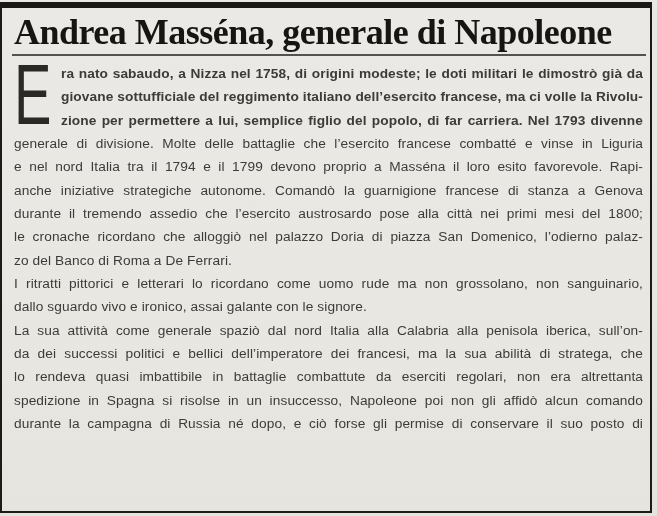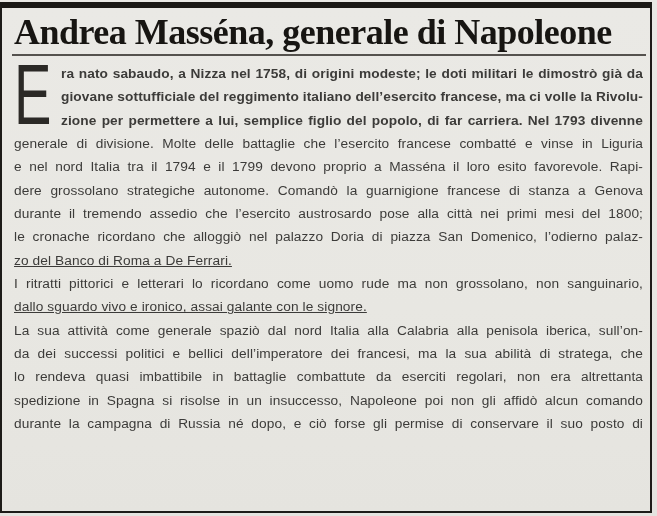--- a/index.html
+++ b/index.html
@@ -69,21 +69,20 @@
   }
   .line {
     height: 23.35px;
     text-align: justify;
     text-align-last: justify;
     text-justify: inter-word;
     overflow: hidden;
   }
   .line.end {
     text-align-last: left;
-    text-decoration: underline;
   }
   .line.dc {
     margin-left: 47px;
     font-weight: bold;
   }
 </style>
 </head>
 <body>
 
 <div class="page">
@@ -91,21 +90,21 @@
     <h1 class="title">Andrea Masséna, generale di Napoleone</h1>
     <hr class="title-rule">
     <div class="body-text">
       <div class="drop-cap">E</div>
 
     <div class="line dc">ra nato sabaudo, a Nizza nel 1758, di origini modeste; le doti militari le dimostrò già da</div>
         <div class="line dc">giovane sottufficiale del reggimento italiano dell’esercito francese, ma ci volle la Rivolu-</div>
         <div class="line dc">zione per permettere a lui, semplice figlio del popolo, di far carriera. Nel 1793 divenne</div>
         <div class="line">generale di divisione. Molte delle battaglie che l’esercito francese combatté e vinse in Liguria</div>
         <div class="line">e nel nord Italia tra il 1794 e il 1799 devono proprio a Masséna il loro esito favorevole. Rapi-</div>
-        <div class="line">dere grossolano strategiche autonome. Comandò la guarnigione francese di stanza a Genova</div>
+        <div class="line">anche iniziative strategiche autonome. Comandò la guarnigione francese di stanza a Genova</div>
         <div class="line">durante il tremendo assedio che l’esercito austrosardo pose alla città nei primi mesi del 1800;</div>
         <div class="line">le cronache ricordano che alloggiò nel palazzo Doria di piazza San Domenico, l’odierno palaz-</div>
         <div class="line end">zo del Banco di Roma a De Ferrari.</div>
         <div class="line">I ritratti pittorici e letterari lo ricordano come uomo rude ma non grossolano, non sanguinario,</div>
         <div class="line end">dallo sguardo vivo e ironico, assai galante con le signore.</div>
         <div class="line">La sua attività come generale spaziò dal nord Italia alla Calabria alla penisola iberica, sull’on-</div>
         <div class="line">da dei successi politici e bellici dell’imperatore dei francesi, ma la sua abilità di stratega, che</div>
         <div class="line">lo rendeva quasi imbattibile in battaglie combattute da eserciti regolari, non era altrettanta</div>
         <div class="line">spedizione in Spagna si risolse in un insuccesso, Napoleone poi non gli affidò alcun comando</div>
         <div class="line">durante la campagna di Russia né dopo, e ciò forse gli permise di conservare il suo posto di</div>

